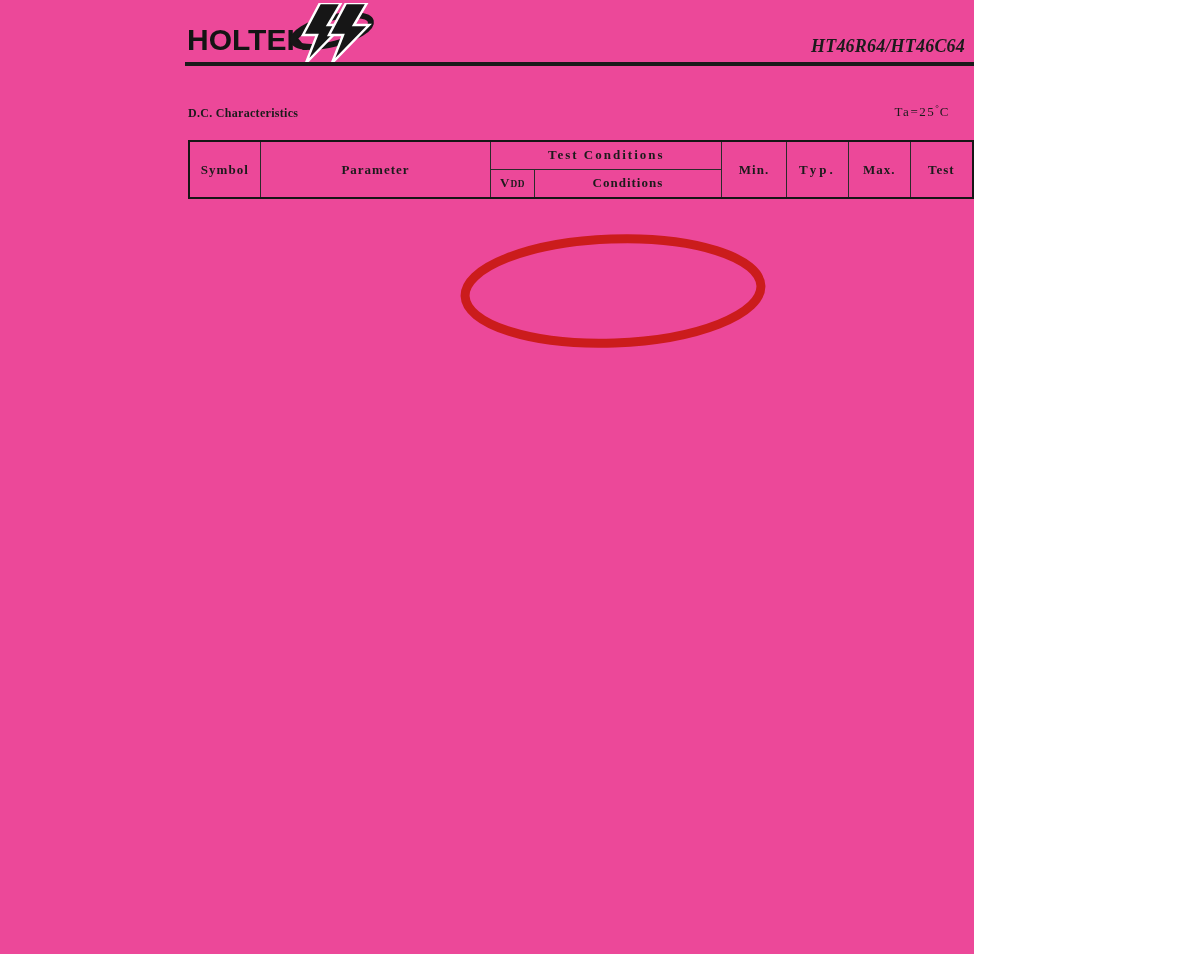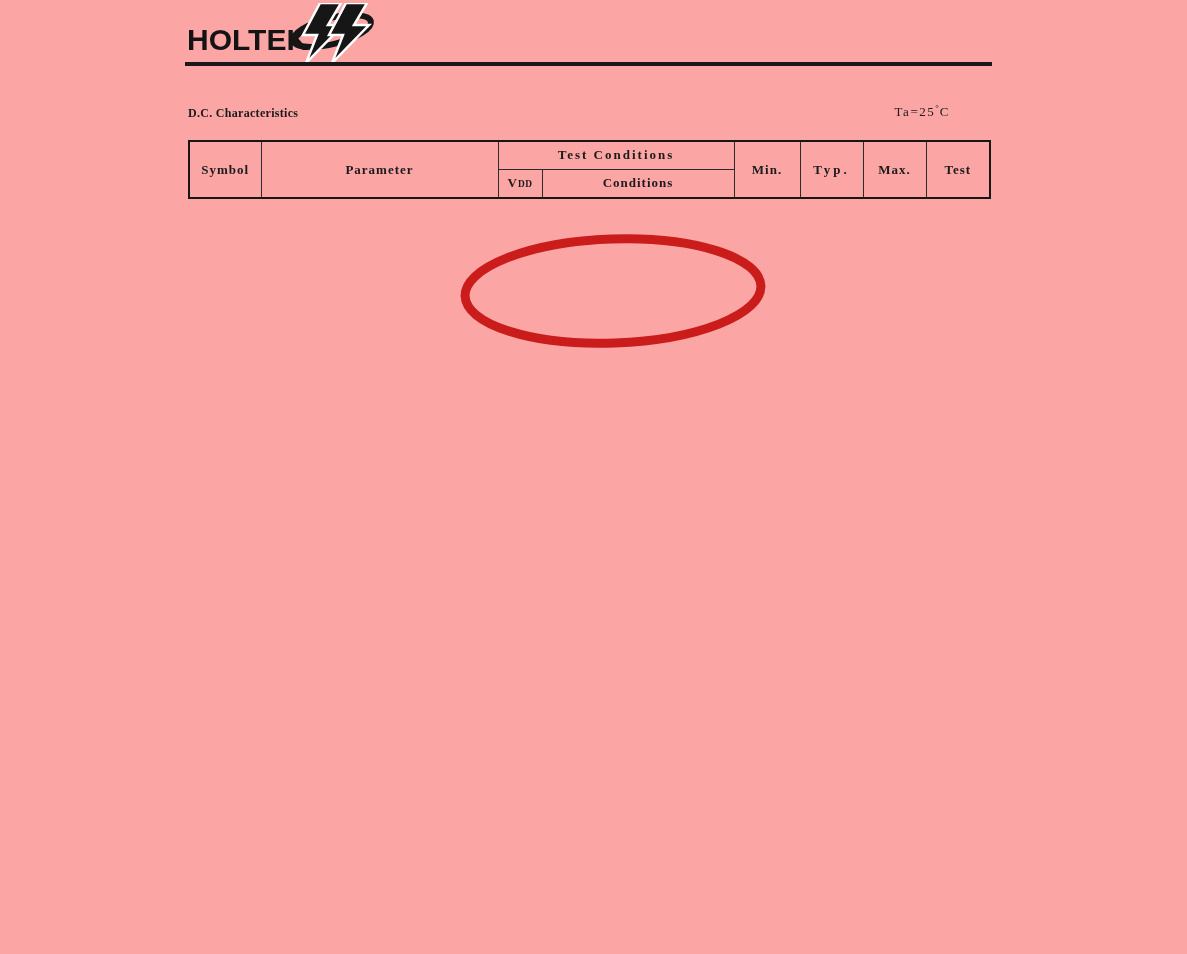--- a/index.html
+++ b/index.html
@@ -1,16 +1,16 @@
 <!DOCTYPE html>
 <html><head>
 <meta charset="utf-8">
 <style>
   html,body{margin:0;padding:0;background:#fff;}
-  .page{position:relative;width:1187px;height:954px;background:#fca5a5;overflow:hidden;
+  .page{position:relative;width:974px;height:954px;background:#ec4899;overflow:hidden;
         font-family:"Liberation Serif",serif;color:#1b1b1b;}
 
   
   .logo-text{position:absolute;left:187px;top:23px;font-family:"Liberation Sans",sans-serif;
              font-weight:bold;font-size:30px;letter-spacing:0px;color:#141414;}
   .logo-icon{position:absolute;left:286px;top:3px;}
   .part-number{position:absolute;left:665px;top:36px;width:300px;text-align:right;
                font-style:italic;font-weight:bold;font-size:18px;letter-spacing:0.2px;}
   .rule{position:absolute;left:185px;top:62px;width:807px;height:4px;background:#1a1a1a;}
 
@@ -35,20 +35,21 @@
 <div class="page">
 
   <div class="logo-text">HOLTEK</div>
   <div class="logo-icon">
     <svg width="92" height="60" viewBox="0 0 92 60">
       <ellipse cx="46" cy="28" rx="40" ry="13" fill="none" stroke="#161616" stroke-width="6" transform="rotate(-14 46 28)"></ellipse>
       <polygon points="34,0 55,0 42,22 57,22 20,60 31,32 17,32" fill="#161616" stroke="#ffffff" stroke-width="2.5"></polygon>
       <polygon points="60,0 81,0 68,22 83,22 46,60 57,32 43,32" fill="#161616" stroke="#ffffff" stroke-width="2.5"></polygon>
     </svg>
   </div>
+  <div class="part-number">HT46R64/HT46C64</div>
   <div class="rule"></div>
 
   <div class="section-title">D.C. Characteristics</div>
   <div class="temp"><span>Ta=25</span><sup>°</sup><span>C</span></div>
 
   <table class="dc-table" id="dc-table">
       <colgroup>
         <col style="width: 72px;">
         <col style="width: 237px;">
         <col style="width: 44px;">

